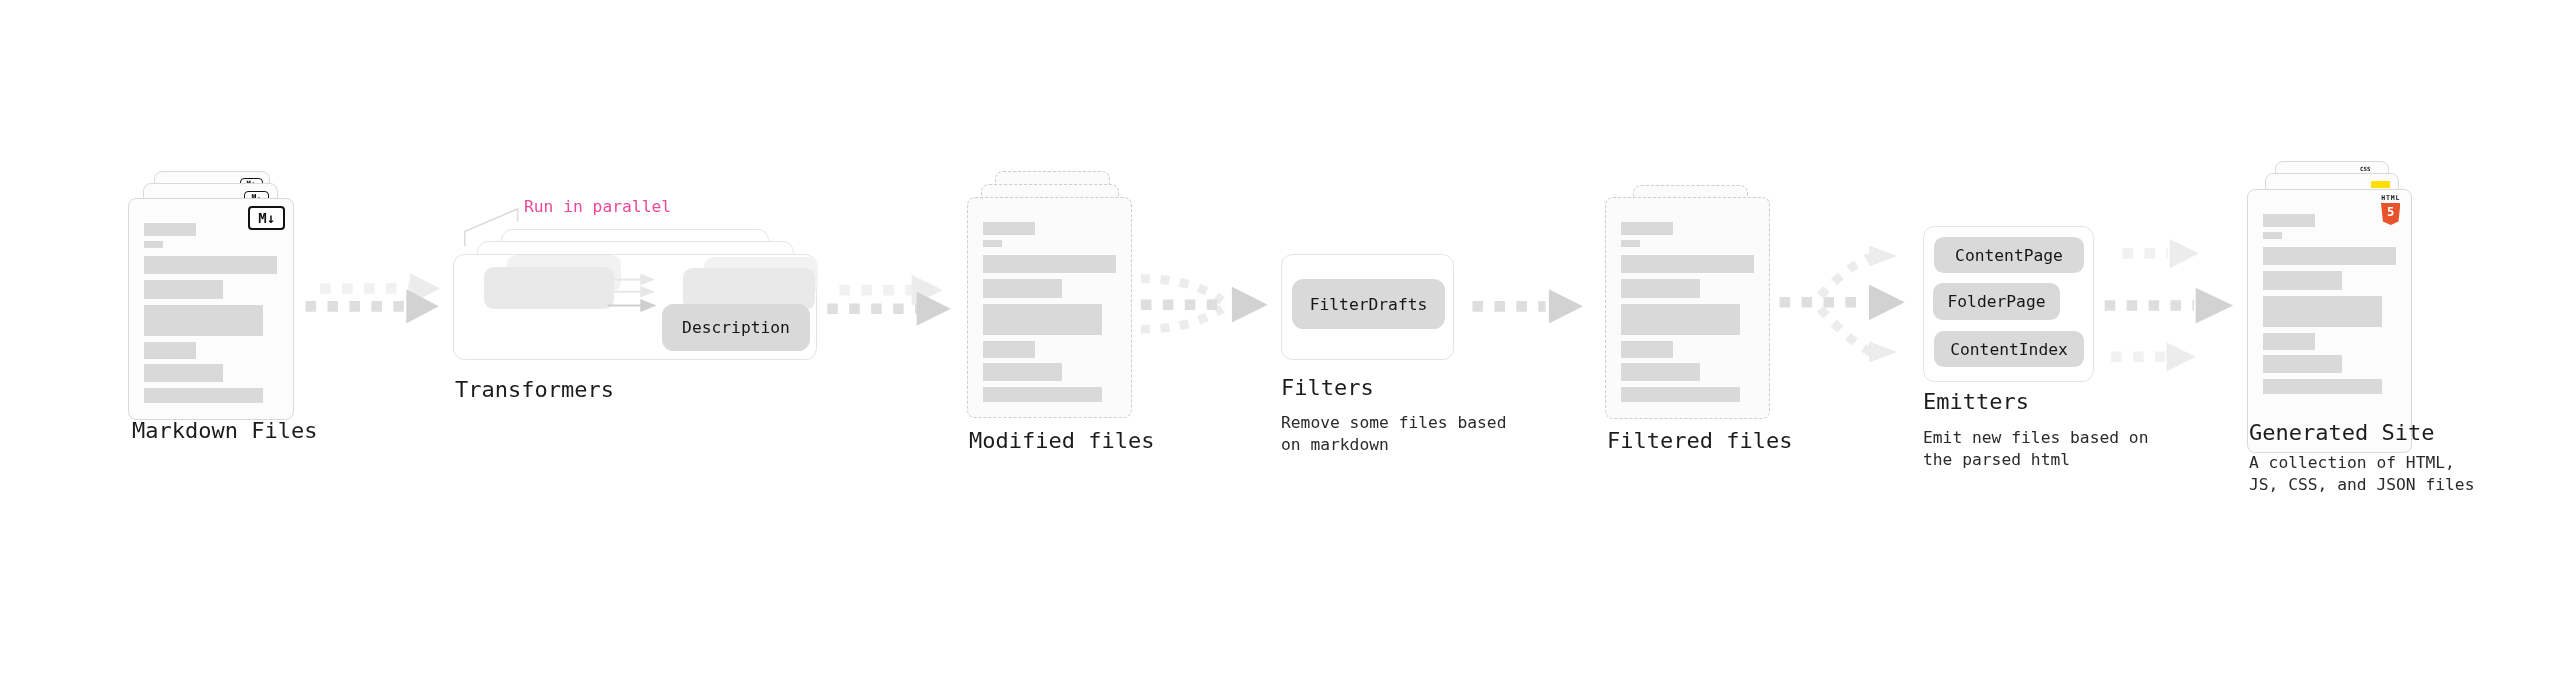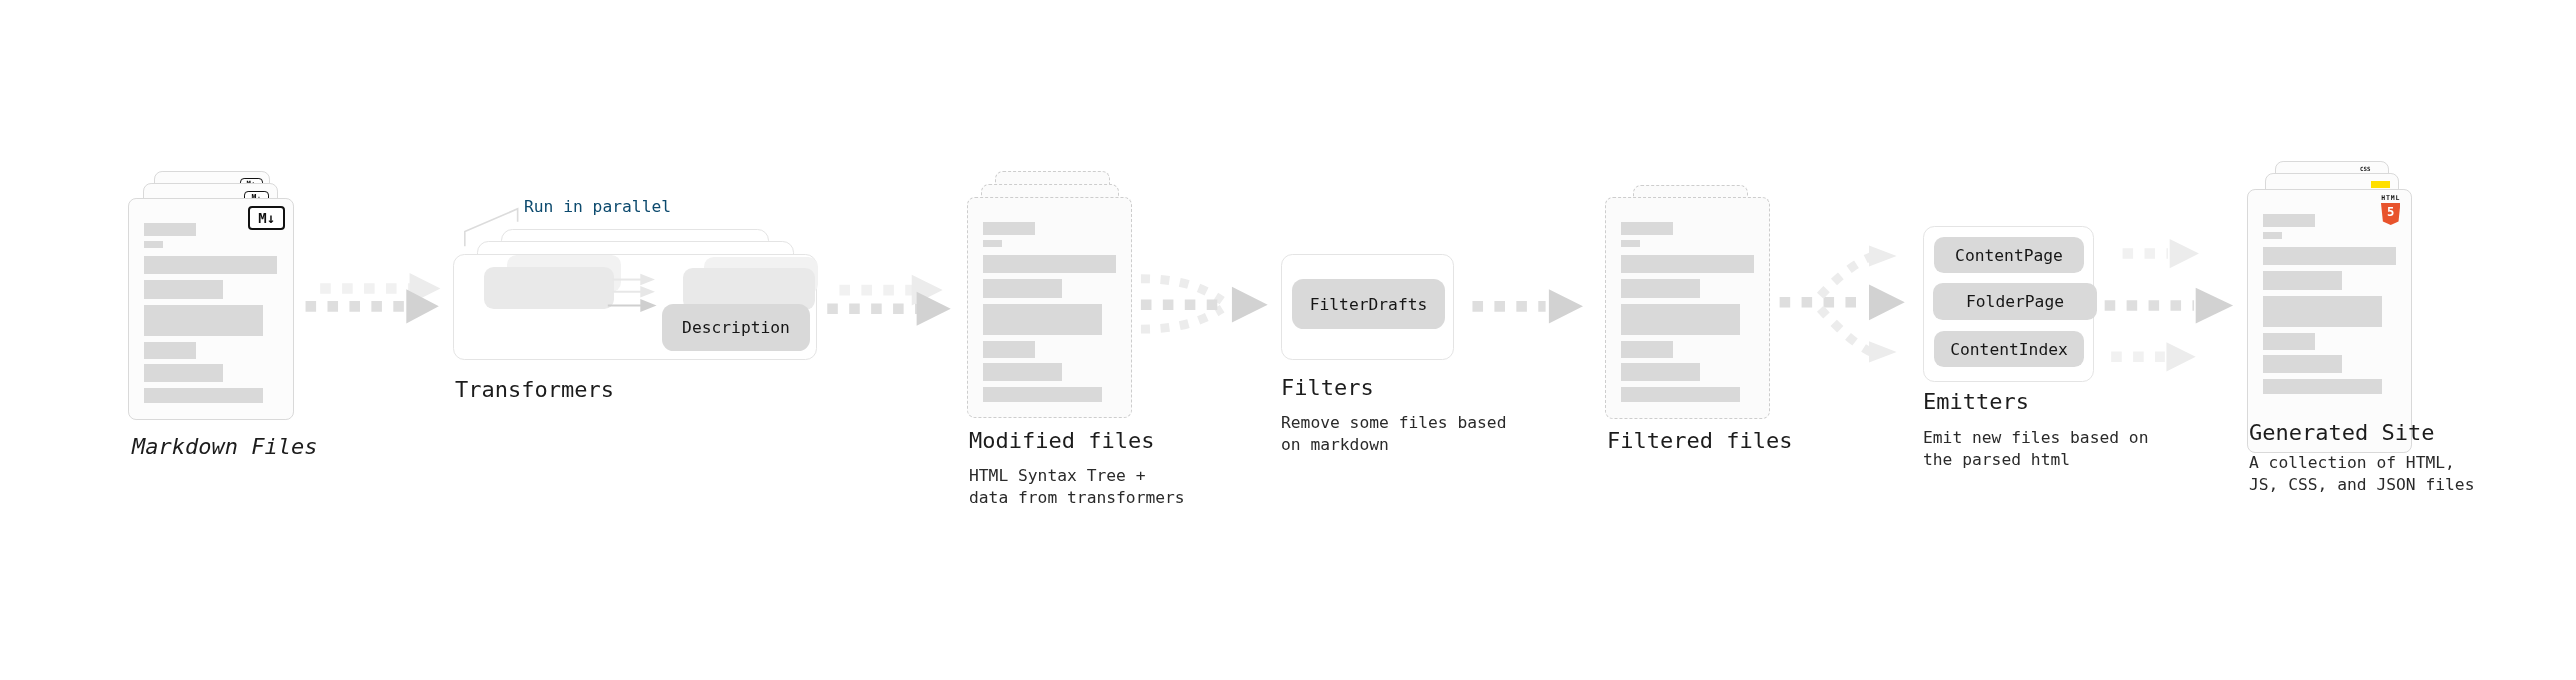--- a/index.html
+++ b/index.html
@@ -31,21 +31,21 @@
   .pill{position:absolute;background:#d9d9d9;border-radius:11.4px;display:flex;align-items:center;justify-content:center;
         font-size:16.3px;color:#161616;white-space:pre;}
   .ghost1{position:absolute;background:#e9e9e9;border-radius:9.8px;}
   .ghost2{position:absolute;background:#f2f2f2;border-radius:9.8px;}
 
   
   .stage-title{position:absolute;font-size:22px;font-weight:500;color:#1c1c1c;white-space:pre;}
   .desc{position:absolute;font-size:16.3px;line-height:22px;color:#2a2a2a;}
   .desc div{white-space:pre;}
   .desc .indent{padding-left:9.8px;}
-  .annotation{position:absolute;font-size:16.3px;color:#0c4a6e;white-space:pre;}
+  .annotation{position:absolute;font-size:16.3px;color:#ec4899;white-space:pre;}
 
   
   .css-badge{position:absolute;right:13px;top:4.1px;width:19.5px;height:9.8px;border-bottom:2.4px solid #2f6fed;
              font-size:5.7px;font-weight:bold;color:#111;text-align:center;line-height:7.3px;}
   .js-badge{position:absolute;right:8.1px;top:6.5px;width:18.7px;height:7.3px;background:#ffdf00;}
   .html5-logo{position:absolute;right:9.8px;top:4.9px;width:21px;text-align:center;}
   .html5-logo .word{font-size:6.5px;font-weight:bold;color:#111;letter-spacing:0.8px;line-height:7.3px;}
   .html5-logo .shield{width:19.5px;height:22px;margin:0.8px auto 0;background:#e8532c;
       clip-path:polygon(0 0,100% 0,90% 84%,50% 100%,10% 84%);
       color:#ffffff;font-size:12.2px;font-weight:bold;line-height:19.5px;text-align:center;}
@@ -77,21 +77,21 @@
     <span class="md-badge big">M↓</span>
     <i class="bar b1"></i>
     <i class="bar b2"></i>
     <i class="bar b3"></i>
     <i class="bar b4"></i>
     <i class="bar b5"></i>
     <i class="bar b6"></i>
     <i class="bar b7"></i>
     <i class="bar b8"></i>
   </div>
-  <div class="stage-title" style="left:132px;top:434px;font-style:italic;">Markdown Files</div>
+  <div class="stage-title" style="left:132px;top:418px;">Markdown Files</div>
 
   <div class="frame" style="left:501px;top:229px;width:268px;height:106px;"></div>
   <div class="frame" style="left:477px;top:241px;width:317px;height:106px;"></div>
   <div class="frame" style="left:453px;top:254px;width:364px;height:106px;"></div>
 
   <span class="ghost2" style="left:507px;top:255px;width:114px;height:37px;"></span>
   <span class="ghost1" style="left:484px;top:267px;width:130px;height:42px;"></span>
 
   <span class="ghost2" style="left:704px;top:257px;width:114px;height:37px;"></span>
   <span class="ghost1" style="left:683px;top:268px;width:132px;height:42px;"></span>
@@ -107,24 +107,20 @@
     <i class="bar b1"></i>
     <i class="bar b2"></i>
     <i class="bar b3"></i>
     <i class="bar b4"></i>
     <i class="bar b5"></i>
     <i class="bar b6"></i>
     <i class="bar b7"></i>
     <i class="bar b8"></i>
   </div>
   <div class="stage-title" style="left:969px;top:428px;">Modified files</div>
-  <div class="desc" style="left:969px;top:465px;">
-    <div>HTML Syntax Tree +</div>
-    <div>data from transformers</div>
-  </div>
 
   <div class="frame" style="left:1281px;top:254px;width:173px;height:106px;"></div>
   <div class="pill" style="left:1292px;top:279px;width:153px;height:50px;">FilterDrafts</div>
   <div class="stage-title" style="left:1281px;top:375px;">Filters</div>
   <div class="desc" style="left:1281px;top:412px;">
     <div>Remove some files based</div>
     <div>on markdown</div>
   </div>
 
   <div class="sheet dashed" style="left:1633px;top:185px;width:115px;height:46px;"></div>
@@ -135,21 +131,21 @@
     <i class="bar b4"></i>
     <i class="bar b5"></i>
     <i class="bar b6"></i>
     <i class="bar b7"></i>
     <i class="bar b8"></i>
   </div>
   <div class="stage-title" style="left:1607px;top:428px;">Filtered files</div>
 
   <div class="frame" style="left:1923px;top:226px;width:171px;height:156px;"></div>
   <div class="pill" style="left:1934px;top:237px;width:150px;height:36px;border-radius:9.8px;">ContentPage</div>
-  <div class="pill" style="left:1933px;top:283px;width:164px;height:37px;border-radius:9.8px;">FolderPage</div>
+  <div class="pill" style="left:1933px;top:283px;width:127px;height:37px;border-radius:9.8px;">FolderPage</div>
   <div class="pill" style="left:1934px;top:331px;width:150px;height:36px;border-radius:9.8px;">ContentIndex</div>
   <div class="stage-title" style="left:1923px;top:389px;">Emitters</div>
   <div class="desc" style="left:1923px;top:427px;">
     <div>Emit new files based on</div>
     <div>the parsed html</div>
   </div>
 
   <div class="sheet" style="left:2275px;top:161px;width:114px;height:52px;">
     <span class="css-badge">CSS</span>
   </div>

